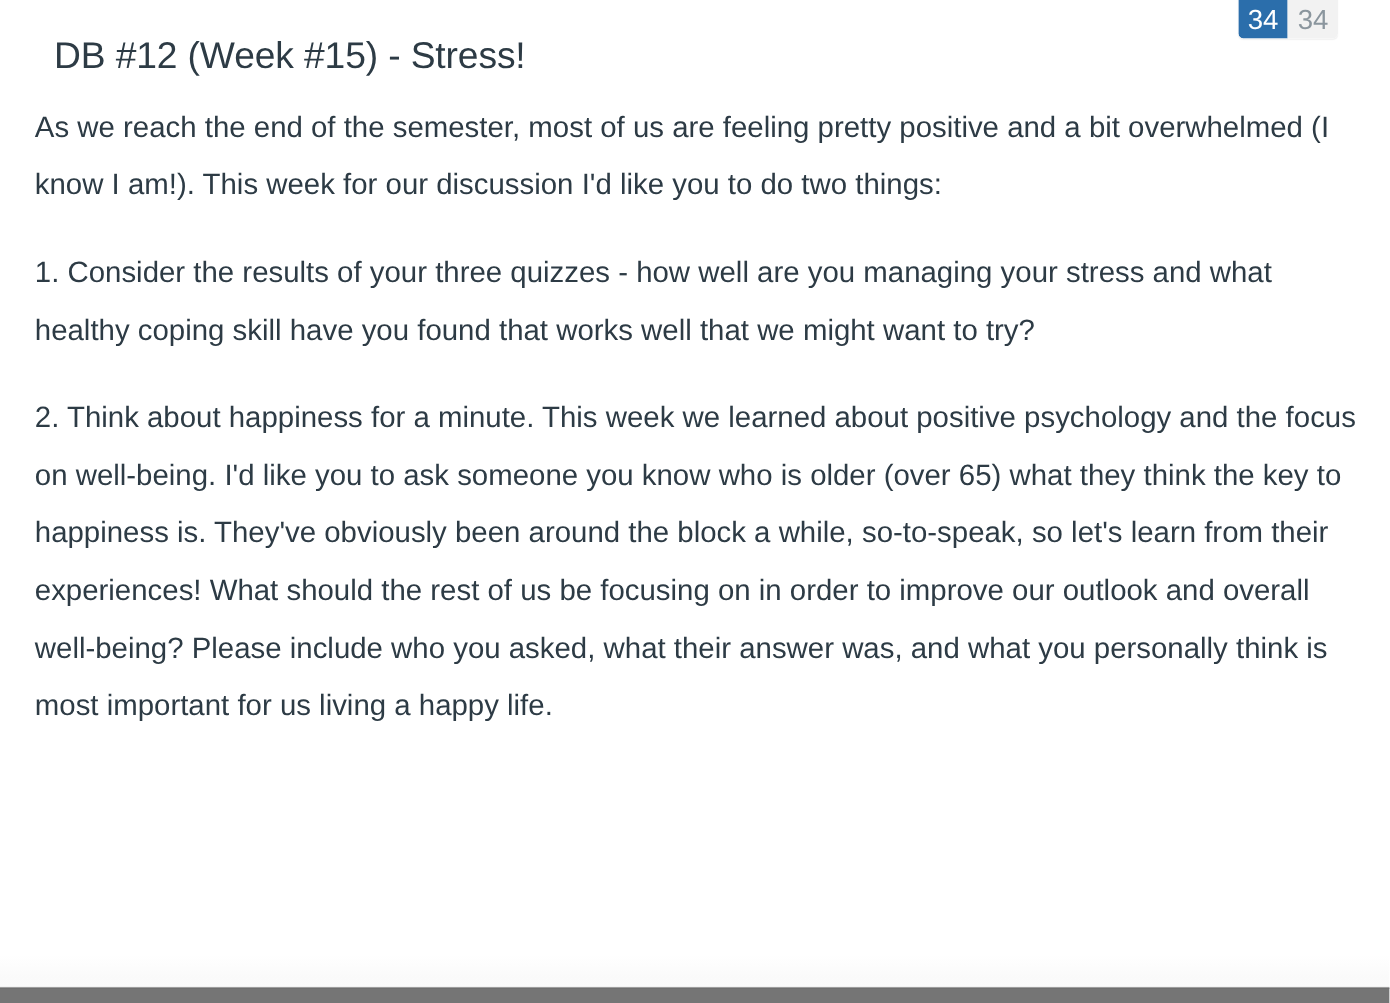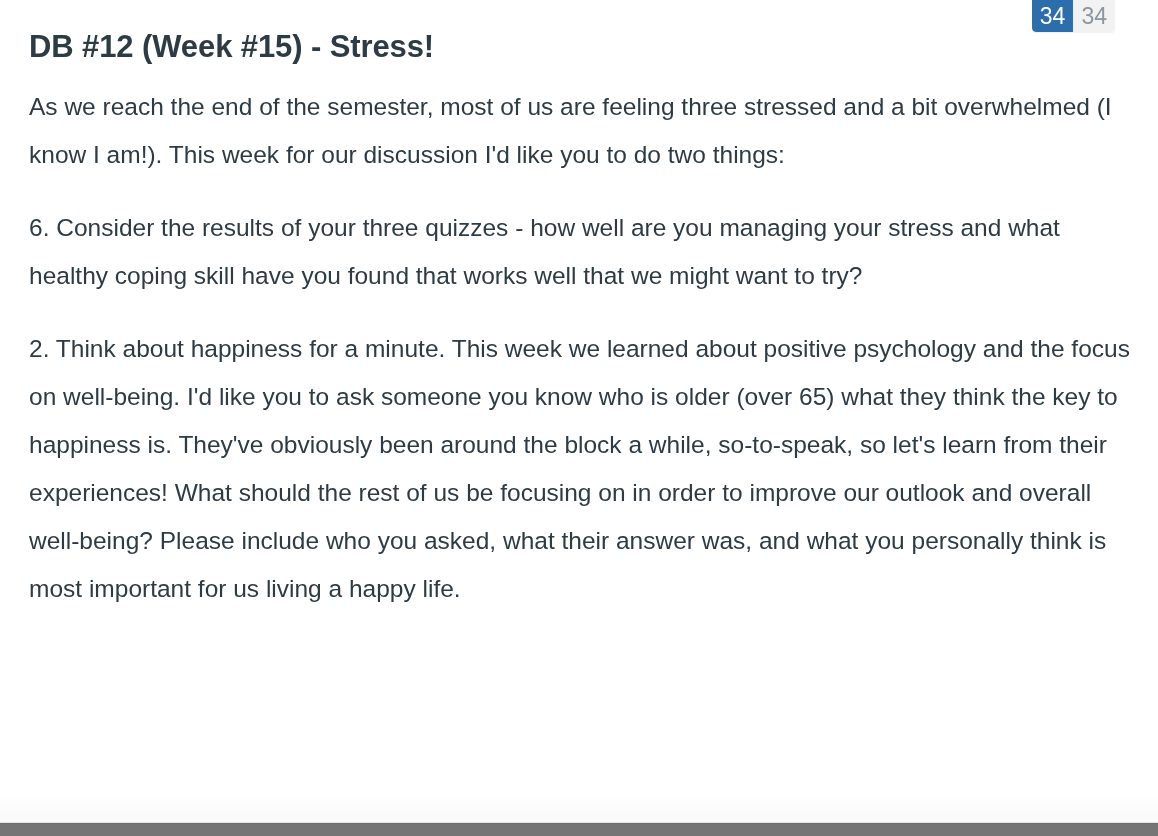--- a/index.html
+++ b/index.html
@@ -33,24 +33,24 @@
   }
 
   
   .header-row {
     position: relative;
     height: 56px;
   }
 
   .post-title {
     position: absolute;
-    left: 0;
+    left: 16px;
     top: 4px;
     font-size: 31px;
-    font-weight: 700;
+    font-weight: 400;
     line-height: 44px;
     letter-spacing: -0.1px;
     color: #2d3b45;
     white-space: nowrap;
   }
 
   .badge-group {
     position: absolute;
     right: 23px;
     top: -10px;
@@ -149,22 +149,22 @@
     <div class="header-row">
       <h1 class="post-title">DB #12 (Week #15) - Stress!</h1>
 
       <div class="badge-group">
         <div class="badge badge-unread">34</div>
         <div class="badge badge-total">34</div>
       </div>
     </div>
 
     <div class="post-body">
-      <p><span>As we reach the end of the semester, most of us are feeling three stressed and a bit overwhelmed (I know I am!).  This week for our discussion I'd like you to do two things:</span></p>
-      <p><span>6.  Consider the results of your three quizzes - </span><b>how well are you managing your stress and what healthy coping skill have you found that works well that we might want to try?</b></p>
+      <p><span>As we reach the end of the semester, most of us are feeling pretty positive and a bit overwhelmed (I know I am!).  This week for our discussion I'd like you to do two things:</span></p>
+      <p><span>1.  Consider the results of your three quizzes - </span><b>how well are you managing your stress and what healthy coping skill have you found that works well that we might want to try?</b></p>
       <p><span>2.  Think about happiness for a minute.  This week we learned about positive psychology and the focus on well-being.  </span><b>I'd like you to ask someone you know who is older (over 65) what they think the key to happiness is.</b><span>  They've obviously been around the block a while, so-to-speak, so let's learn from their experiences!  What should the rest of us be focusing on in order to improve our outlook and overall well-being?  </span><b>Please include who you asked, what their answer was, and what you personally think is most important for us living a happy life.</b></p>
     </div>
 
     <div class="bottom-fade"></div>
   </div>
 
   <div class="hairline"></div>
   <div class="scrollbar-track"></div>
 
 </div>

